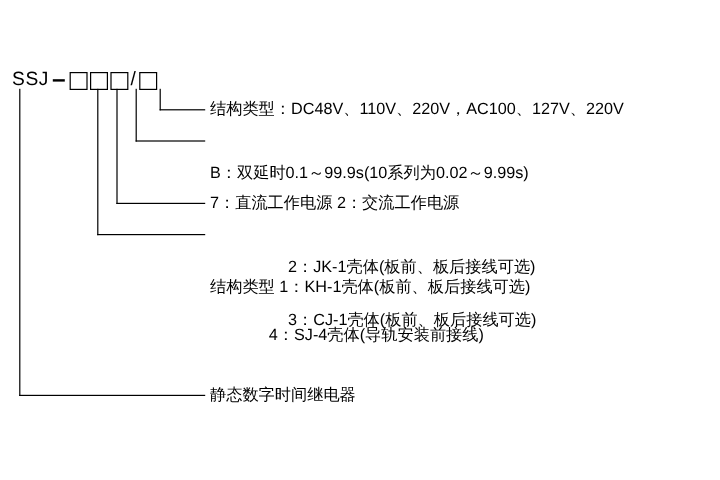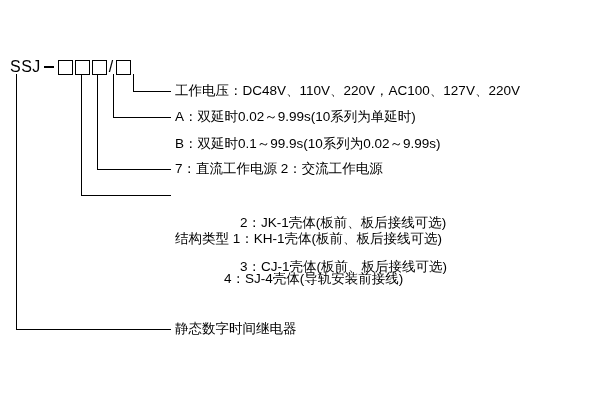--- a/index.html
+++ b/index.html
@@ -100,22 +100,21 @@
 
   <div class="vline" style="left:97px; top:74px; height:96px;"></div>
   <div class="hline" style="left:97px; top:169px; width:74px;"></div>
 
   <div class="vline" style="left:81px; top:74px; height:122px;"></div>
   <div class="hline" style="left:81px; top:195px; width:90px;"></div>
 
   <div class="vline" style="left:16px; top:74px; height:256px;"></div>
   <div class="hline" style="left:16px; top:329px; width:155px;"></div>
 
-  <div class="lbl" style="left:175px; top:83px;">工作电压：DC48V、110V、220V，AC100、127V、220V</div>
-  <div class="lbl" style="left:175px; top:109px;">A：双延时0.02～9.99s(10系列为单延时)</div>
+  <div class="lbl" style="left:175px; top:83px;">结构类型：DC48V、110V、220V，AC100、127V、220V</div>
   <div class="lbl" style="left:175px; top:136px;">B：双延时0.1～99.9s(10系列为0.02～9.99s)</div>
   <div class="lbl" style="left:175px; top:161px;">7：直流工作电源 2：交流工作电源</div>
   <div class="lbl" style="left:175px; top:187px;margin-top:44px;">结构类型 1：KH-1壳体(板前、板后接线可选)</div>
   <div class="lbl" style="left:240px; top:215px;">2：JK-1壳体(板前、板后接线可选)</div>
   <div class="lbl" style="left:240px; top:259px;">3：CJ-1壳体(板前、板后接线可选)</div>
   <div class="lbl" style="left:224px; top:271px;">4：SJ-4壳体(导轨安装前接线)</div>
   <div class="lbl" style="left:175px; top:321px;font-family:Liberation Serif, serif;">静态数字时间继电器</div>
 
 </div>
 

